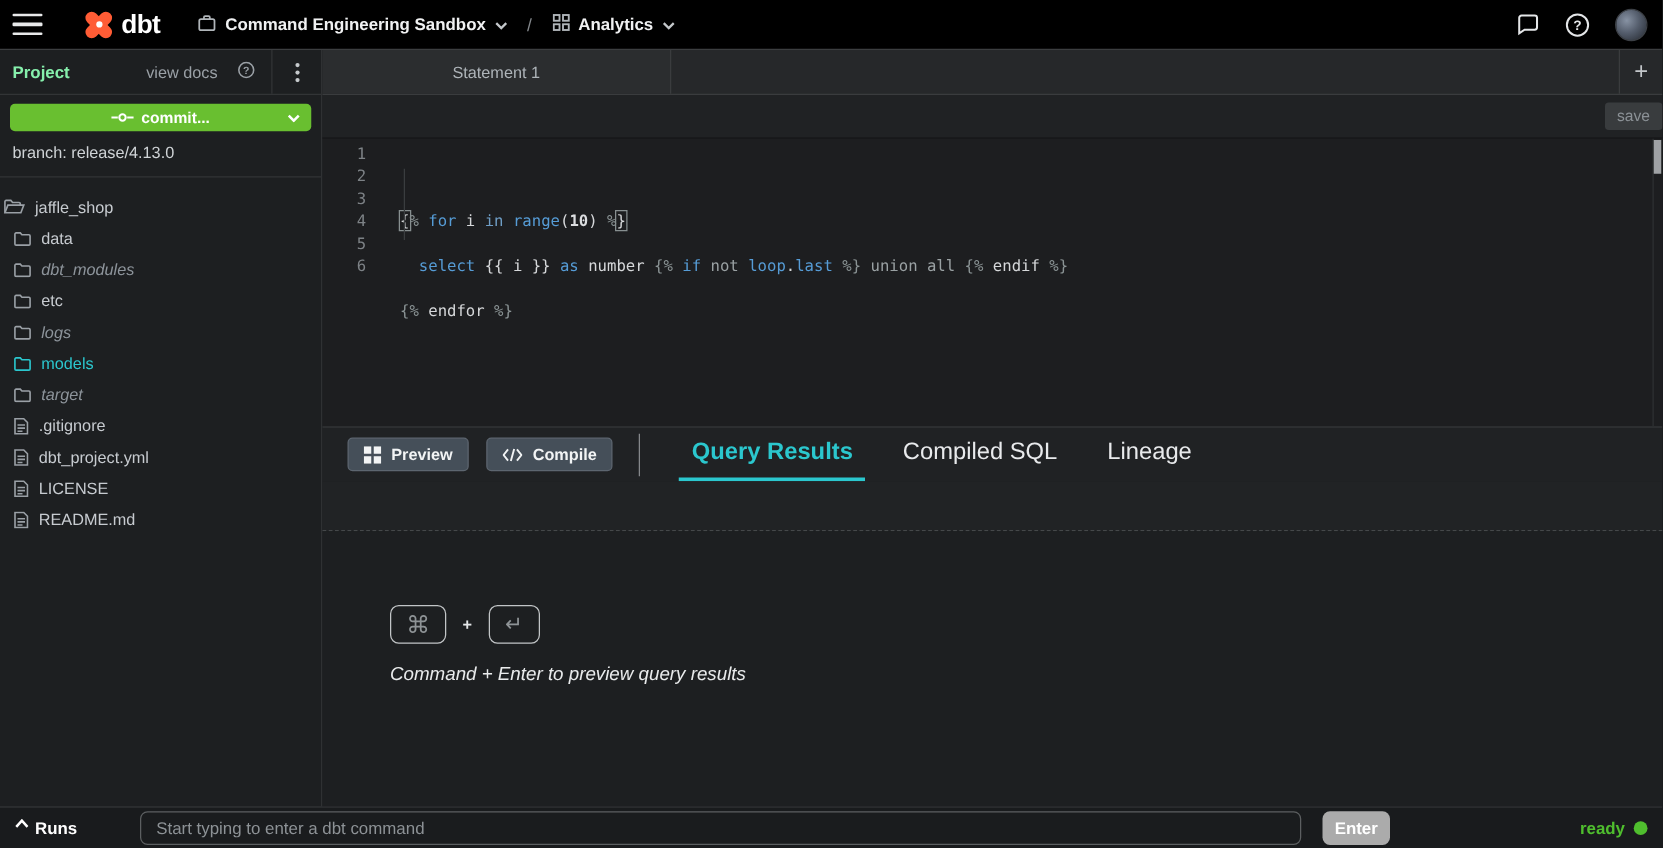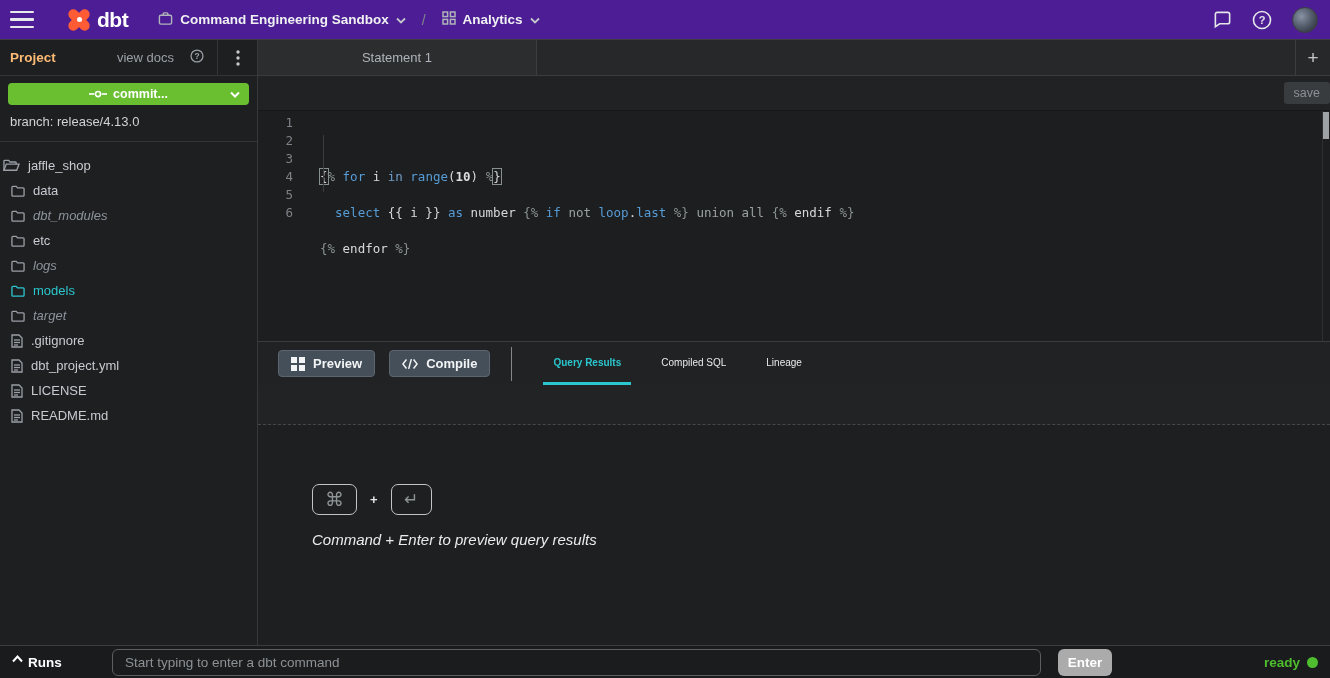--- a/index.html
+++ b/index.html
@@ -1,20 +1,20 @@
 <!DOCTYPE html>
 <html><head>
 <meta charset="utf-8">
 <style>
   *{margin:0;padding:0;box-sizing:border-box}
   html,body{width:1330px;height:678px;overflow:hidden}
   body{background:#191b1d;font-family:"Liberation Sans",sans-serif;color:#d6d8da;font-size:13px}
 
   
-  .topbar{height:40px;display:flex;align-items:center;padding:12px 12px 12px 10px;border-bottom:1px solid #3c3e40;background:#4c1d95}
+  .topbar{height:40px;display:flex;align-items:center;padding:12px 12px 12px 10px;border-bottom:1px solid #3c3e40;background:#000000}
   .tb-left{display:flex;align-items:center}
   .hamburger{width:24px;height:17px;display:flex;flex-direction:column;justify-content:space-between;cursor:pointer;margin-right:32px}
   .hamburger span{display:block;height:2.4px;background:#e8e9ea;border-radius:1px}
   .logo{display:flex;align-items:center;margin-right:30px}
   .dbt-mark{position:relative;width:26px;height:26px;margin-right:5px}
   .dbt-mark .bar{position:absolute;left:0;top:8px;width:26px;height:10px;background:#ff5c35;border-radius:5px}
   .dbt-mark .b1{transform:rotate(45deg)}
   .dbt-mark .b2{transform:rotate(-45deg)}
   .dbt-mark .dot{position:absolute;left:10.5px;top:10.5px;width:5px;height:5px;background:#fff;border-radius:50%}
   .logo-text{font-size:21px;font-weight:bold;color:#fff;letter-spacing:-.5px}
@@ -24,21 +24,21 @@
   .tb-right{margin-left:auto;display:flex;align-items:center;gap:20px}
   .icon-btn{cursor:pointer;display:flex;align-items:center}
   .avatar{width:26px;height:26px;border-radius:50%;background:radial-gradient(circle at 35% 35%,#8792a3 0%,#555e6d 45%,#23272e 100%);border:1px solid #3c4046;cursor:pointer}
 
   
   .app-body{display:flex;height:605px}
 
   
   .sidebar{width:258px;flex:none;background:#1d1f21;border-right:1px solid #36383a;display:flex;flex-direction:column}
   .sb-header{height:36px;flex:none;border-bottom:1px solid #323436;display:flex;align-items:center;padding-left:10px}
-  .sb-title{font-weight:bold;font-size:13.5px;color:#fdba74}
+  .sb-title{font-weight:bold;font-size:13.5px;color:#86efac}
   .sb-right{margin-left:auto;display:flex;align-items:center;align-self:stretch}
   .view-docs{display:flex;align-items:center;gap:16px;color:#9aa0a6;font-size:13px;padding-right:13px;cursor:pointer}
   .sb-sep{width:1px;align-self:stretch;background:#323436}
   .kebab{width:39px;display:flex;align-items:center;justify-content:center;color:#c6cacd;font-size:14px;cursor:pointer;letter-spacing:0}
   .commit-row{padding:7px 8px 6px}
   .commit-btn{height:22px;background:#69bf30;border-radius:4px;display:flex;align-items:center;justify-content:center;position:relative;color:#fff;font-weight:bold;font-size:12.5px;cursor:pointer}
   .commit-btn svg.commit-glyph{margin-right:6px}
   .commit-btn .chev{position:absolute;right:9px;display:flex}
   .branch-label{padding:3px 10px 12px;font-size:13px;color:#cfd3d6}
   .sb-divider{height:1px;background:#323436}
@@ -74,21 +74,21 @@
   .indent-guide{position:absolute;left:30px;top:21px;width:1px;height:57px;background:#3a3d3f}
   .scroll-track{position:absolute;top:0;right:0;bottom:0;width:8px;border-left:1px solid #2e3032}
   .scroll-thumb{position:absolute;top:1px;right:1px;width:6px;height:27px;background:#9fa2a5;cursor:pointer}
 
   
   .actions-row{height:44px;flex:none;border-top:1px solid #3a3c3e;background:#202224;display:flex;align-items:center}
   .action-btn{display:flex;align-items:center;gap:8px;background:#454f59;border:1px solid #5d6670;border-radius:4px;color:#f2f4f5;font-size:13px;font-weight:bold;font-family:inherit;padding:5px 12px;margin-left:20px;cursor:pointer}
   .action-btn.compile{margin-left:14px}
   .v-divider{width:1px;height:34px;background:#84878a;margin-left:21px}
   .panel-tabs{display:flex;align-self:stretch;margin-left:31px}
-  .panel-tab{display:flex;align-items:center;padding:0 10px;margin-right:20px;font-size:10px;color:#e8eaec;border-bottom:3px solid transparent;cursor:pointer}
+  .panel-tab{display:flex;align-items:center;padding:0 10px;margin-right:20px;font-size:19px;color:#e8eaec;border-bottom:3px solid transparent;cursor:pointer}
   .panel-tab.active{color:#2bc7ce;font-weight:bold;border-bottom-color:#2bc7ce}
   .results-toolbar{height:40px;flex:none;background:#212325;border-bottom:1px dashed #45484a}
   .results-area{flex:1;background:#1d1f21;padding:59px 0 0 54px}
   .key-row{display:flex;align-items:center}
   .key{width:45px;height:31px;border:1px solid #c2c5c7;border-radius:7px;display:flex;align-items:center;justify-content:center;color:#8e9396;font-size:19px}
   .key.return{width:41px;font-size:17px}
   .plus-sign{margin:0 13px;color:#e4e6e8;font-size:13px;font-weight:bold}
   .hint-caption{margin-top:16px;font-style:italic;font-size:15px;color:#e9ebec}
 
   

